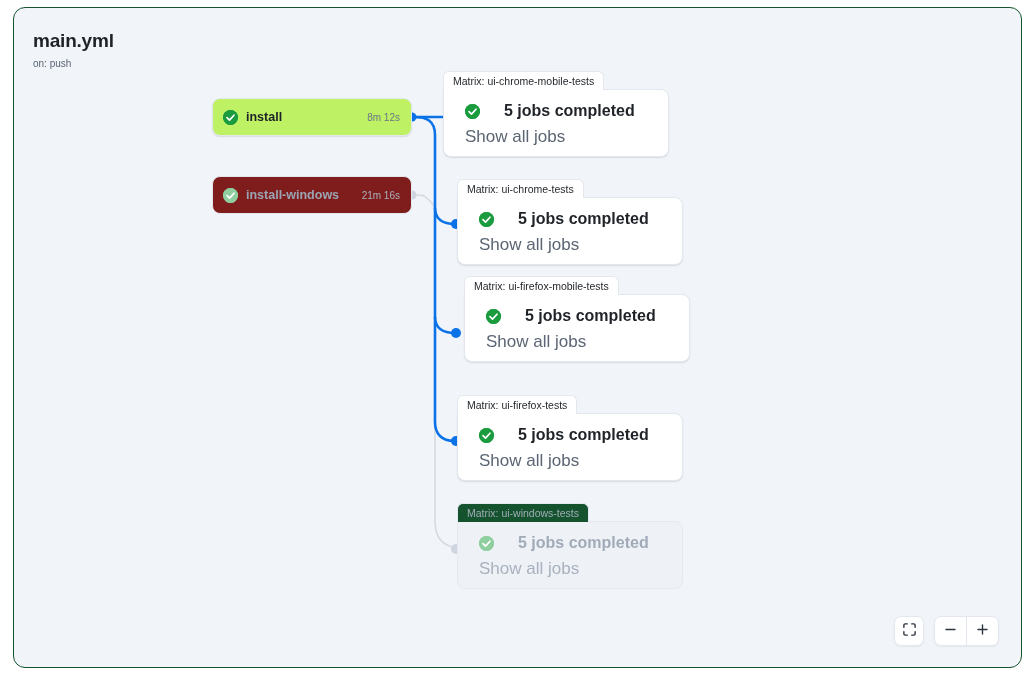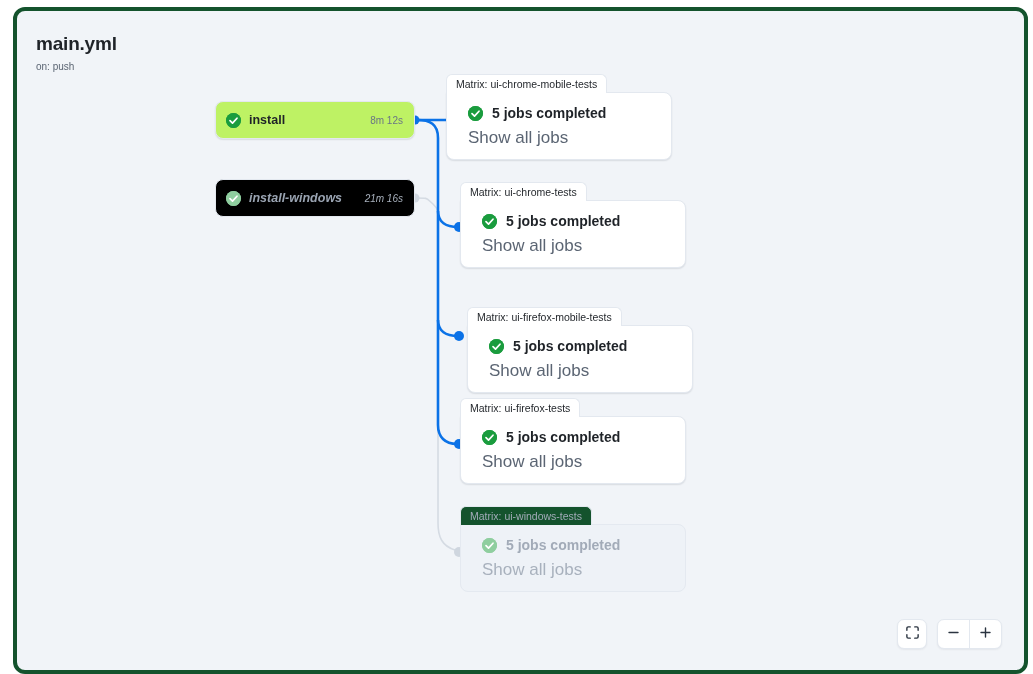--- a/index.html
+++ b/index.html
@@ -20,21 +20,21 @@
   }
 
   
   .canvas {
     position: absolute;
     left: 13px;
     top: 7px;
     width: 1007px;
     height: 659px;
     background: #f1f4f8;
-    border: 4px solid #14532d;
+    border: 1px solid #14532d;
     border-radius: 12px;
     overflow: hidden;
   }
 
   
   .wf-header {
     position: absolute;
     left: 19px;
     top: 21px;
   }
@@ -70,24 +70,23 @@
     height: 38px;
     background: #bef264;
     border: 1px solid #e3e8ef;
     border-radius: 8px;
     box-shadow: 0 1px 2px rgba(16, 24, 40, 0.07), 0 1px 1px rgba(16, 24, 40, 0.04);
     display: flex;
     align-items: center;
     padding: 0 11px 0 10px;
   }
   .node.dimmed {
-    background: #000000;
+    background: #7f1d1d;
     border-color: #e3e8ef;
     box-shadow: none;
-    font-style: italic;
   }
   .node-label {
     font-size: 12.5px;
     font-weight: bold;
     color: #1f2328;
     margin-left: 8px;
     flex: 1;
     white-space: nowrap;
     overflow: hidden;
     text-overflow: ellipsis;
@@ -136,24 +135,24 @@
     box-shadow: 0 1px 2px rgba(16, 24, 40, 0.07), 0 1px 1px rgba(16, 24, 40, 0.04);
     margin-top: -1px;
     padding: 12px 0 0 21px;
     z-index: 1;
   }
   .matrix-status {
     display: flex;
     align-items: center;
   }
   .matrix-status-text {
-    font-size: 14px;
+    font-size: 16px;
     font-weight: bold;
     color: #1f2328;
-    margin-left: 9px;
+    margin-left: 24px;
   }
   .matrix-link {
     font-size: 17px;
     color: #5b6573;
     margin-top: 7px;
     display: inline-block;
   }
 
   .matrix.dimmed .matrix-tab {
     background: #14532d;
@@ -299,21 +298,21 @@
               <circle cx="7.5" cy="7.5" r="7.5" fill="#1a9c3e"></circle>
               <path d="M4 7.7 L6.5 10.1 L11 5.2" fill="none" stroke="#ffffff" stroke-width="1.7" stroke-linecap="round" stroke-linejoin="round"></path>
             </svg>
           </span>
           <span class="matrix-status-text">5 jobs completed</span>
         </div>
         <a class="matrix-link">Show all jobs</a>
       </div>
     </div>
 
-    <div class="matrix" style="left:443px; top:296px;padding-left:7px;">
+    <div class="matrix" style="left:443px; top:268px;padding-left:7px;">
       <div class="matrix-tab">Matrix: ui-firefox-mobile-tests</div>
       <div class="matrix-body">
         <div class="matrix-status">
           <span class="check">
             <svg width="15" height="15" viewBox="0 0 15 15">
               <circle cx="7.5" cy="7.5" r="7.5" fill="#1a9c3e"></circle>
               <path d="M4 7.7 L6.5 10.1 L11 5.2" fill="none" stroke="#ffffff" stroke-width="1.7" stroke-linecap="round" stroke-linejoin="round"></path>
             </svg>
           </span>
           <span class="matrix-status-text">5 jobs completed</span>

